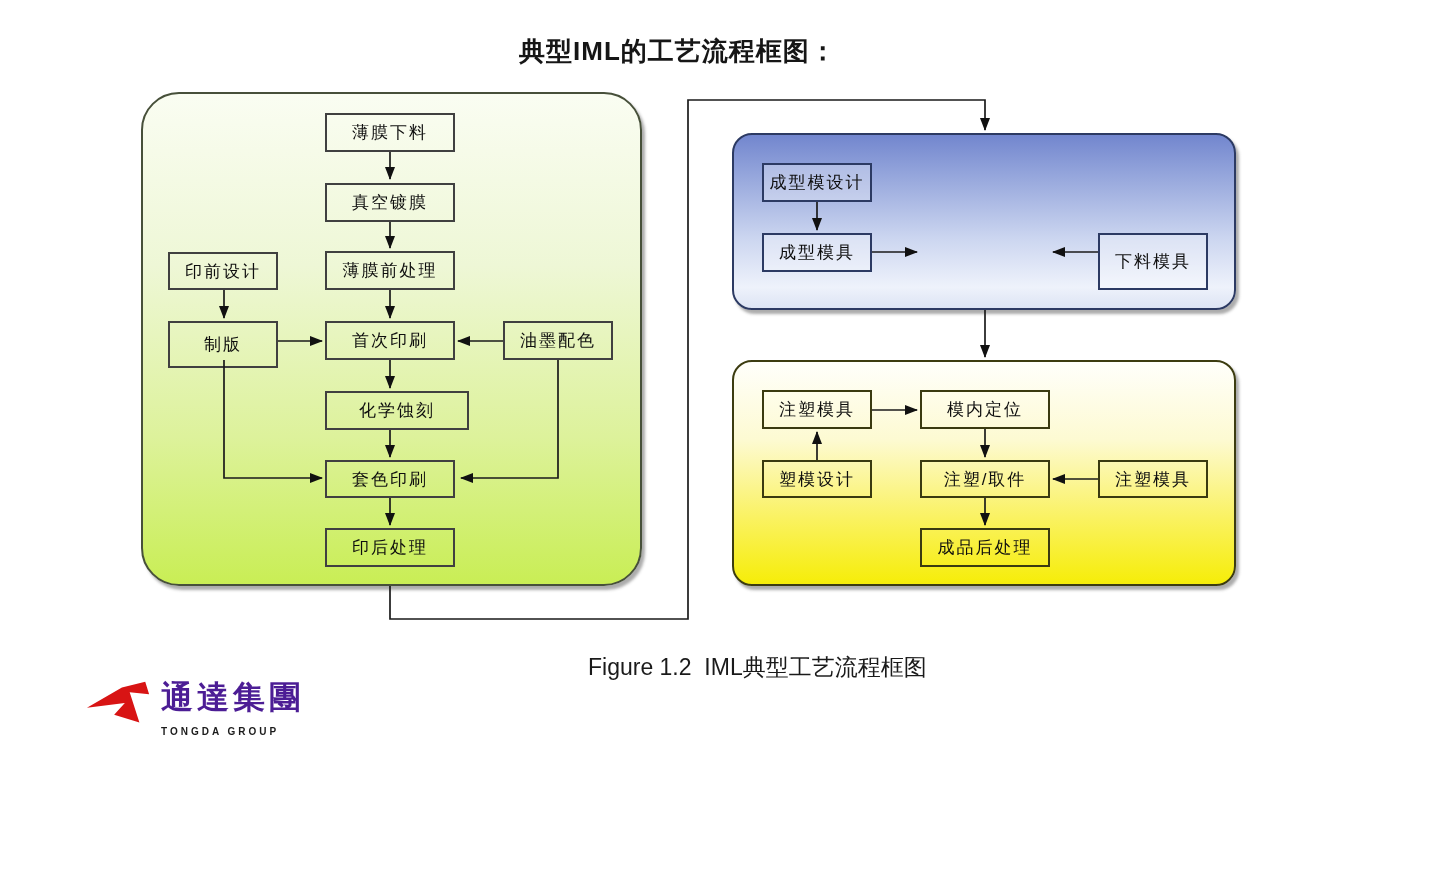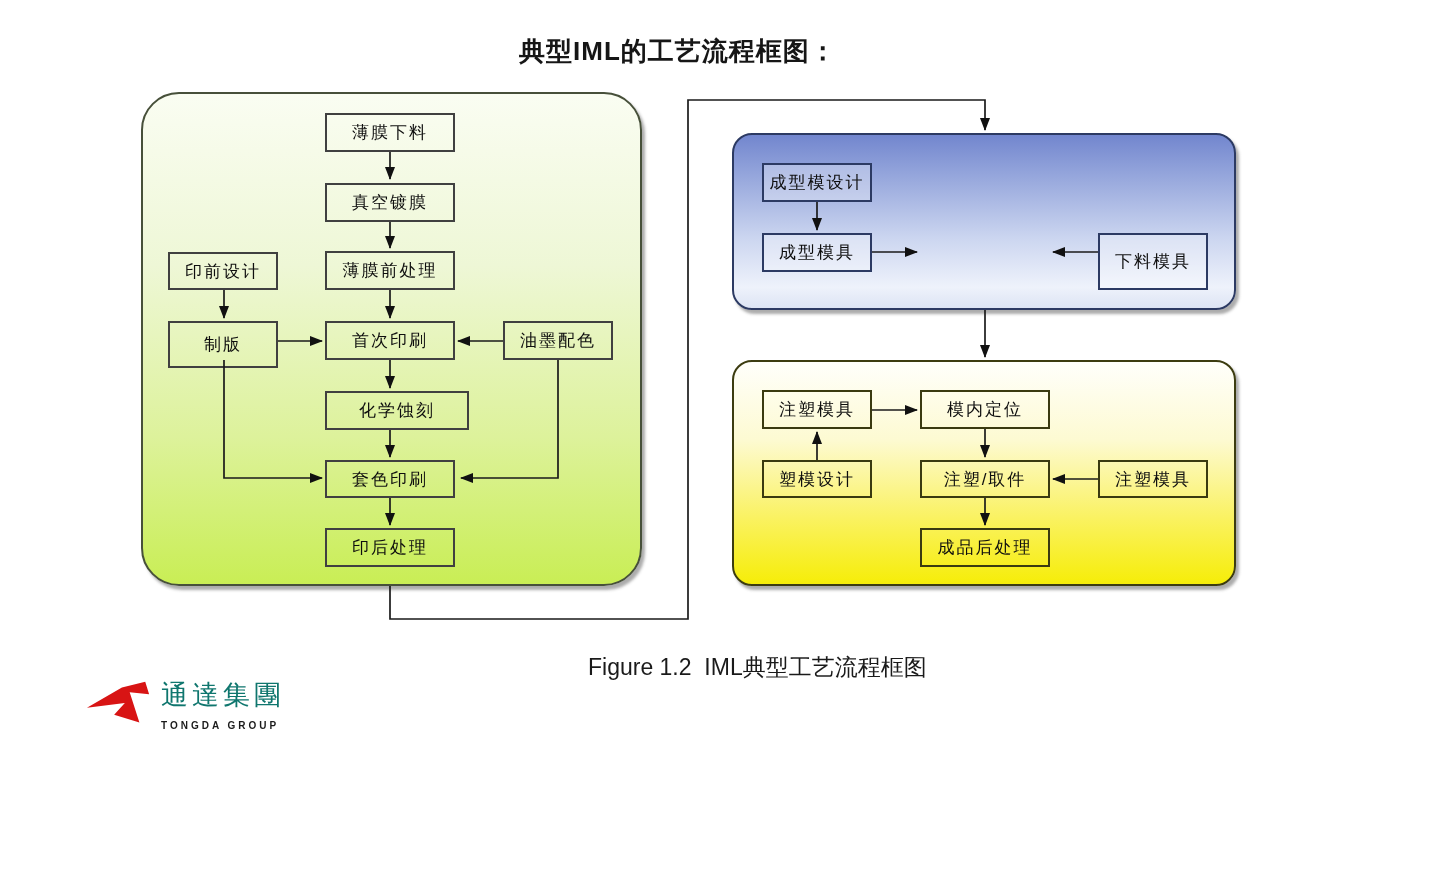--- a/index.html
+++ b/index.html
@@ -40,21 +40,21 @@
     background:transparent;
   }
   .rounded{border-radius:0;}
   .n-green{border:2px solid #404040;}
   .n-blue{border:2px solid #2c3a63;background:rgba(255,255,255,0.32);}
   .n-yellow{border:2px solid #3a3a10;}
   #arrow-layer{position:absolute;left:0;top:0;z-index:3;pointer-events:none;}
   #logo{position:absolute;left:85px;top:679px;display:flex;align-items:flex-start;gap:8px;}
   #logo .logo-text{display:flex;flex-direction:column;margin-top:2px;}
   #logo .cn{
-    font-size:27px;font-weight:400;letter-spacing:4px;color:#0f766e;line-height:1.05;
+    font-size:32px;font-weight:700;letter-spacing:4px;color:#4c1d95;line-height:1.05;
     font-family:"Liberation Serif","DejaVu Serif",serif;
   }
   #logo .en{
     font-size:10px;font-weight:bold;letter-spacing:3px;color:#1b1b1b;margin-top:11px;
   }
 </style>
 </head>
 <body>
 
 <div id="stage">

